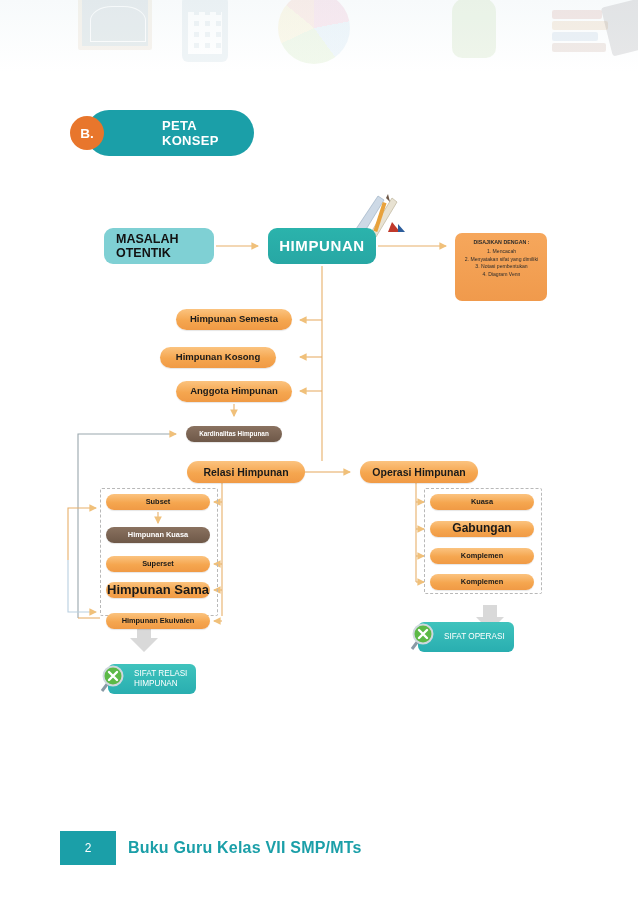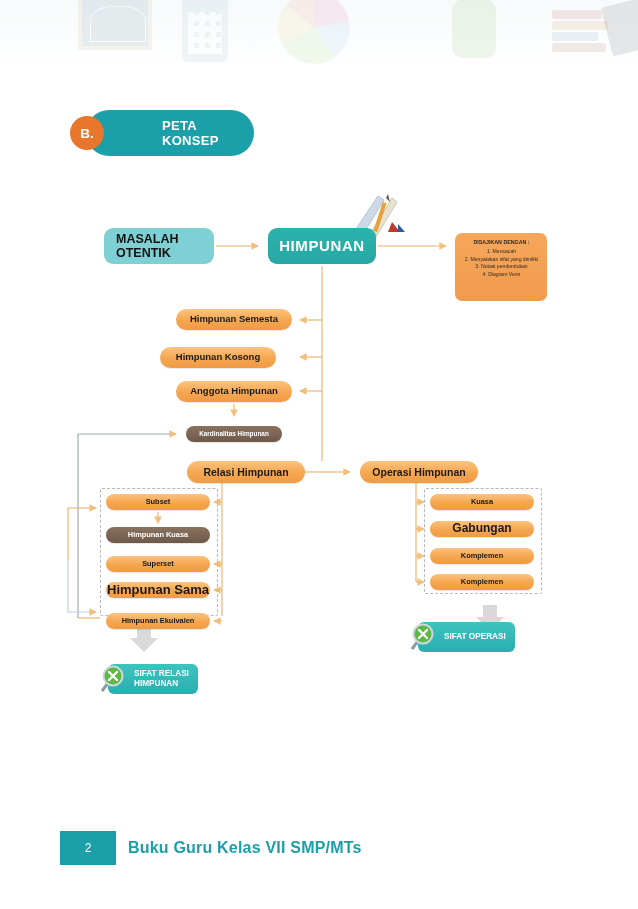--- a/index.html
+++ b/index.html
@@ -131,21 +131,21 @@
 
   
   .badge {
     position: absolute; height: 30px;
     display: flex; align-items: center;
   }
   .badge-pill {
     height: 30px; border-radius: 6px;
     background: linear-gradient(180deg,#3fc3bd 0%,#29aeb0 100%);
     display: flex; align-items: center; padding: 0 9px 0 26px;
-    color: #ffffff; font-size: 8.2px; font-weight: bold; line-height: 1.2;
+    color: #ffffff; font-size: 8.2px; font-weight: normal; line-height: 1.2;
   }
   .mag {
     position: absolute; left: -8px; top: 1px; width: 28px; height: 28px; z-index: 3;
   }
   .b-relasi  { left: 108px; top: 664px; }
   .b-operasi { left: 418px; top: 622px; }
 
   
   .stationery { position: absolute; left: 348px; top: 192px; width: 62px; height: 46px; }
 

